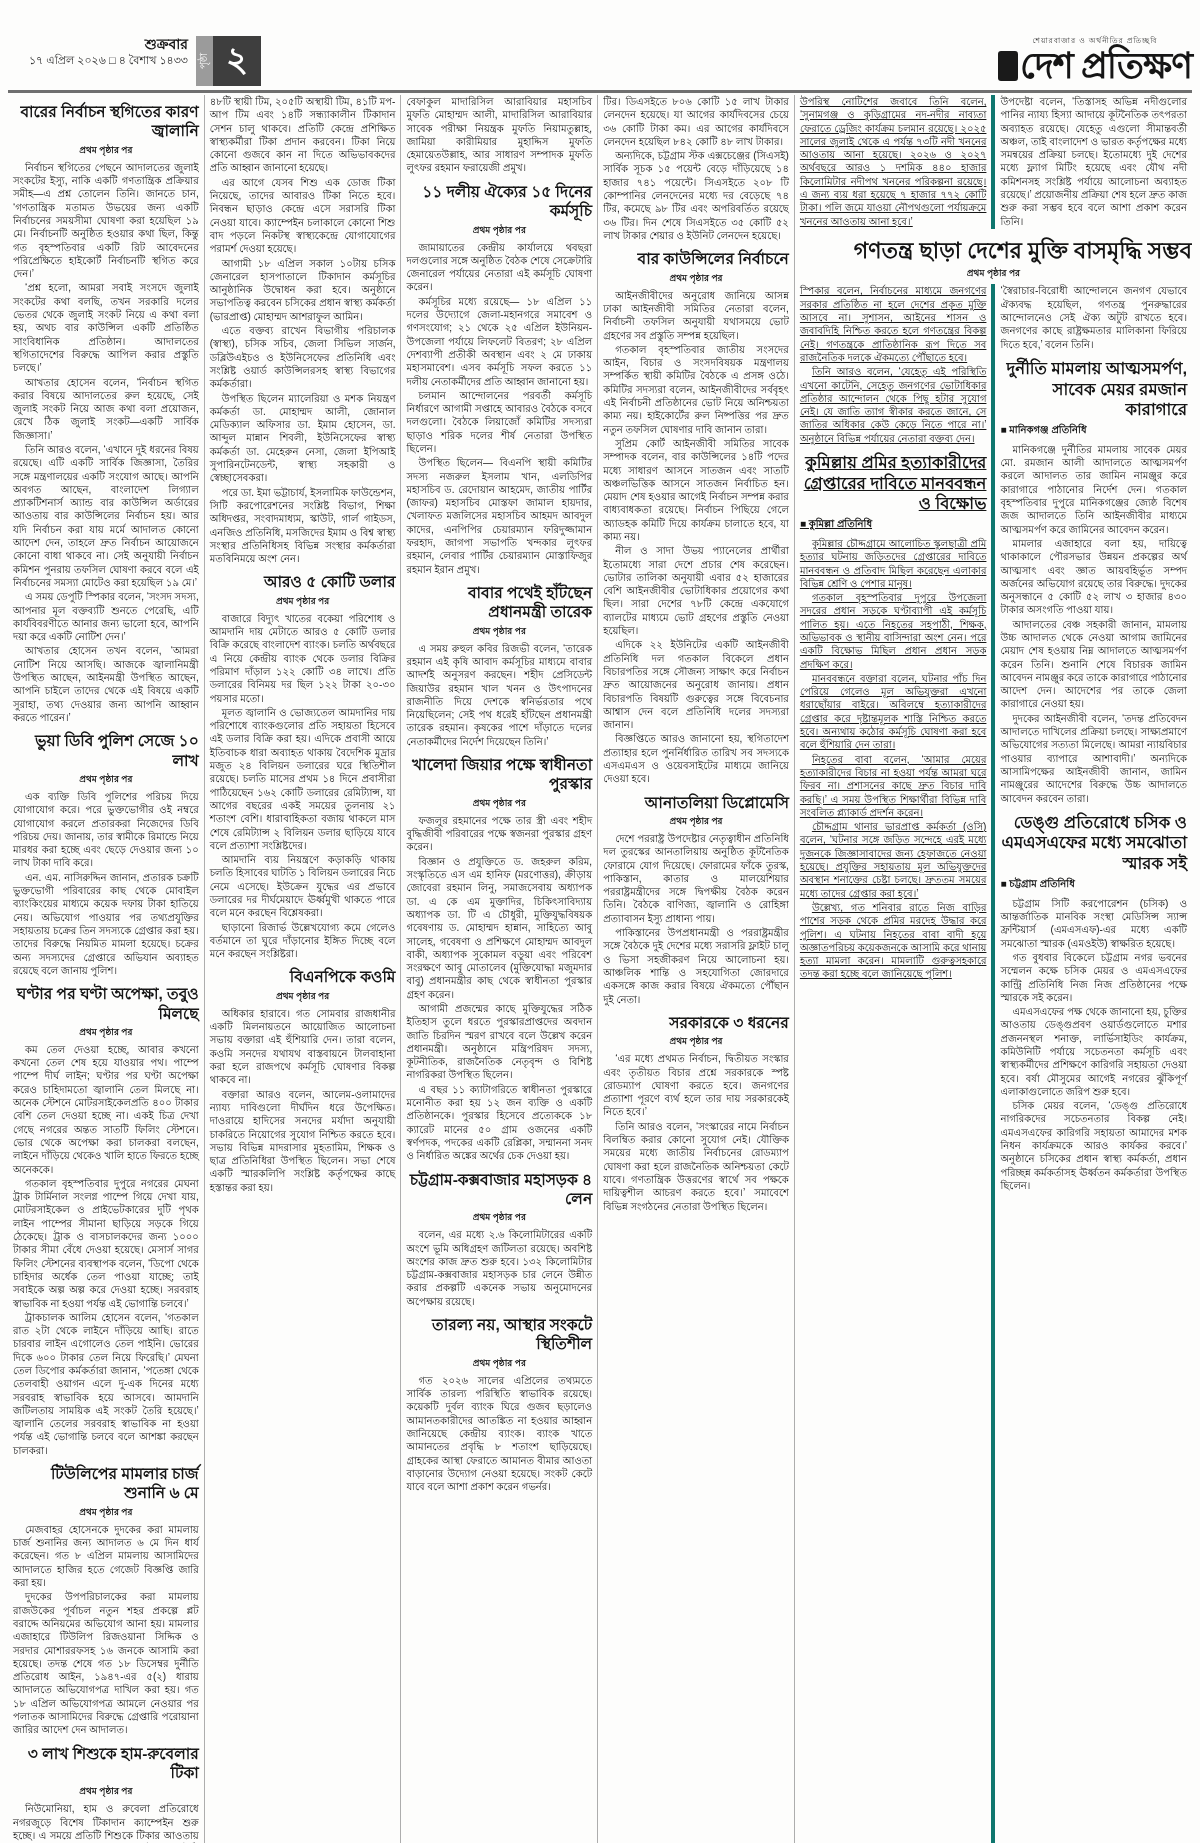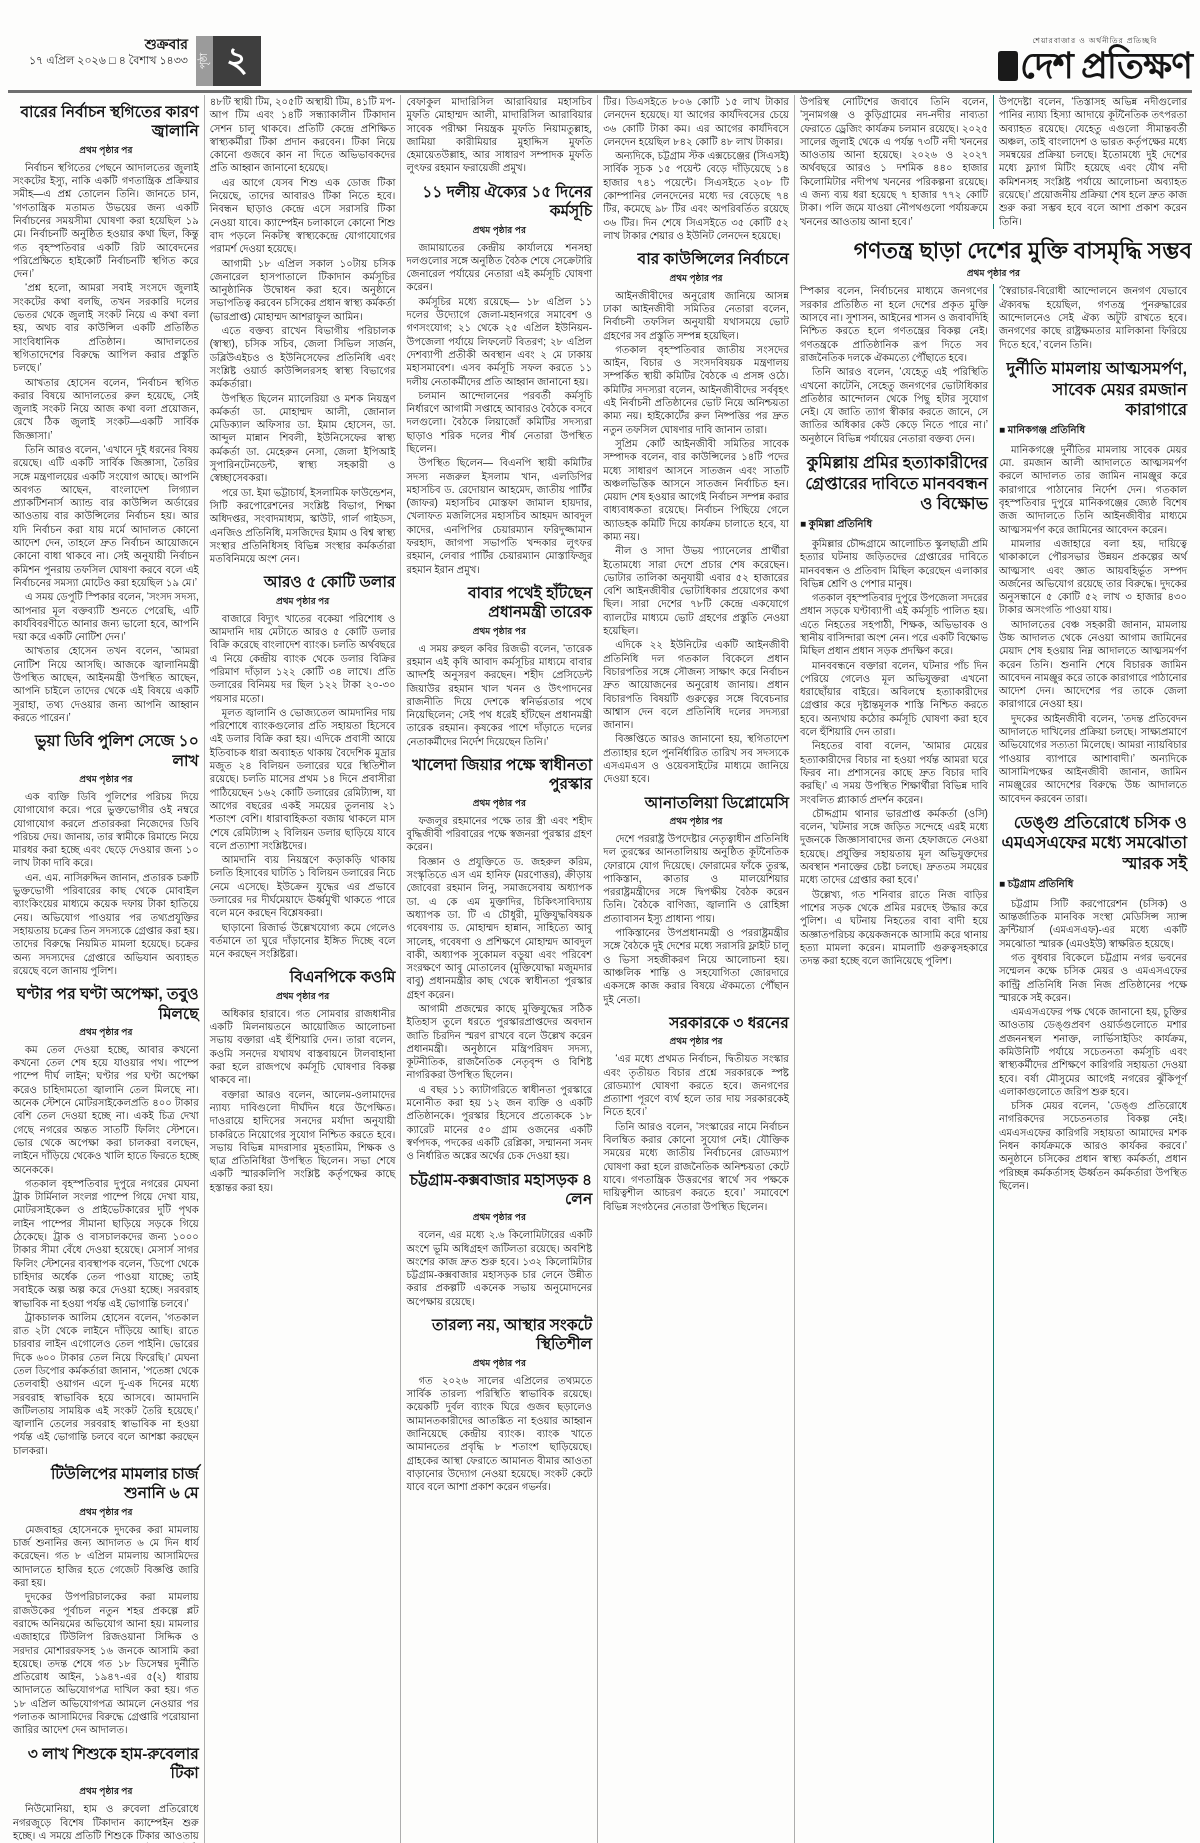--- a/index.html
+++ b/index.html
@@ -27,21 +27,21 @@
   .logo-emblem{width:20px;height:30px;background:#1a1a1a;border-radius:3px;margin-right:2px;}
   .logo-title{font-size:36px;font-weight:900;letter-spacing:-1px;line-height:1;
               font-family:"Liberation Serif","DejaVu Serif",serif;}
   .head-rule{border:0;border-top:3px solid #6f6f6f;margin:4px 0 0 0;}
   
   .main{display:flex;height:1752px;overflow:hidden;margin-top:2px;}
   .col{width:188px;padding:0 5px;border-right:1px solid #adadad;overflow:hidden;}
   .right{width:402px;display:flex;flex-direction:column;overflow:hidden;}
   .row{display:flex;}
   .rcol{width:191px;padding:0 5px;overflow:hidden;}
-  .rcol.first{border-right:1px solid #0f766e;}
+  .rcol.first{border-right:4px solid #0f766e;text-decoration:underline;}
   .row.grow{flex:1;overflow:hidden;}
   
   .hl{font-weight:bold;text-align:right;font-size:15.5px;line-height:1.25;
       margin:7px 0 2px 0;}
   .hl.md{font-size:16.5px;}
   .hl.lg{font-size:22px;margin:8px 0 2px 0;}
   .cont{text-align:center;font-size:9px;font-weight:bold;margin:1px 0 3px 0;}
   .byline{font-size:10px;font-weight:bold;margin:2px 0 4px 0;}
   p{font-size:10px;line-height:13.3px;text-align:justify;margin:0 0 1px 0;
     text-indent:12px;word-break:break-word;}
@@ -134,21 +134,21 @@
           <p>বক্তারা আরও বলেন, আলেম-ওলামাদের ন্যায্য দাবিগুলো দীর্ঘদিন ধরে উপেক্ষিত। দাওরায়ে হাদিসের সনদের মর্যাদা অনুযায়ী চাকরিতে নিয়োগের সুযোগ নিশ্চিত করতে হবে। সভায় বিভিন্ন মাদরাসার মুহতামিম, শিক্ষক ও ছাত্র প্রতিনিধিরা উপস্থিত ছিলেন। সভা শেষে একটি স্মারকলিপি সংশ্লিষ্ট কর্তৃপক্ষের কাছে হস্তান্তর করা হয়।</p>
         </div>
       </div>
     <div class="col">
         <div class="story">
           <p class="noind">বেফাকুল মাদারিসিল আরাবিয়ার মহাসচিব মুফতি মোহাম্মদ আলী, মাদারিসিল আরাবিয়ার সাবেক পরীক্ষা নিয়ন্ত্রক মুফতি নিয়ামতুল্লাহ, জামিয়া কারীমিয়ার মুহাদ্দিস মুফতি হেমায়েতউল্লাহ, আর সাধারণ সম্পাদক মুফতি লুৎফর রহমান ফরায়েজী প্রমুখ।</p>
         </div>
         <div class="story">
           <div class="hl ">১১ দলীয় ঐক্যের ১৫ দিনের কর্মসূচি</div>
           <div class="cont">প্রথম পৃষ্ঠার পর</div>
-          <p>জামায়াতের কেন্দ্রীয় কার্যালয়ে শনসহা দলগুলোর সঙ্গে অনুষ্ঠিত বৈঠক শেষে সেক্রেটারি জেনারেল পর্যায়ের নেতারা এই কর্মসূচি ঘোষণা করেন।</p>
+          <p>জামায়াতের কেন্দ্রীয় কার্যালয়ে থবছরা দলগুলোর সঙ্গে অনুষ্ঠিত বৈঠক শেষে সেক্রেটারি জেনারেল পর্যায়ের নেতারা এই কর্মসূচি ঘোষণা করেন।</p>
           <p>কর্মসূচির মধ্যে রয়েছে— ১৮ এপ্রিল ১১ দলের উদ্যোগে জেলা-মহানগরে সমাবেশ ও গণসংযোগ; ২১ থেকে ২৫ এপ্রিল ইউনিয়ন-উপজেলা পর্যায়ে লিফলেট বিতরণ; ২৮ এপ্রিল দেশব্যাপী প্রতীকী অবস্থান এবং ২ মে ঢাকায় মহাসমাবেশ। এসব কর্মসূচি সফল করতে ১১ দলীয় নেতাকর্মীদের প্রতি আহ্বান জানানো হয়।</p>
           <p>চলমান আন্দোলনের পরবর্তী কর্মসূচি নির্ধারণে আগামী সপ্তাহে আবারও বৈঠকে বসবে দলগুলো। বৈঠকে লিয়াজোঁ কমিটির সদস্যরা ছাড়াও শরিক দলের শীর্ষ নেতারা উপস্থিত ছিলেন।</p>
           <p>উপস্থিত ছিলেন— বিএনপি স্থায়ী কমিটির সদস্য নজরুল ইসলাম খান, এলডিপির মহাসচিব ড. রেদোয়ান আহমেদ, জাতীয় পার্টির (জাফর) মহাসচিব মোস্তফা জামাল হায়দার, খেলাফত মজলিসের মহাসচিব আহমদ আবদুল কাদের, এনপিপির চেয়ারম্যান ফরিদুজ্জামান ফরহাদ, জাগপা সভাপতি খন্দকার লুৎফর রহমান, লেবার পার্টির চেয়ারম্যান মোস্তাফিজুর রহমান ইরান প্রমুখ।</p>
         </div>
         <div class="story">
           <div class="hl ">বাবার পথেই হাঁটছেন প্রধানমন্ত্রী তারেক</div>
           <div class="cont">প্রথম পৃষ্ঠার পর</div>
           <p>এ সময় রুহুল কবির রিজভী বলেন, ‘তারেক রহমান এই কৃষি আবাদ কর্মসূচির মাধ্যমে বাবার আদর্শই অনুসরণ করছেন। শহীদ প্রেসিডেন্ট জিয়াউর রহমান খাল খনন ও উৎপাদনের রাজনীতি দিয়ে দেশকে স্বনির্ভরতার পথে নিয়েছিলেন; সেই পথ ধরেই হাঁটছেন প্রধানমন্ত্রী তারেক রহমান। কৃষকের পাশে দাঁড়াতে দলের নেতাকর্মীদের নির্দেশ দিয়েছেন তিনি।’</p>
         </div>
         <div class="story">

